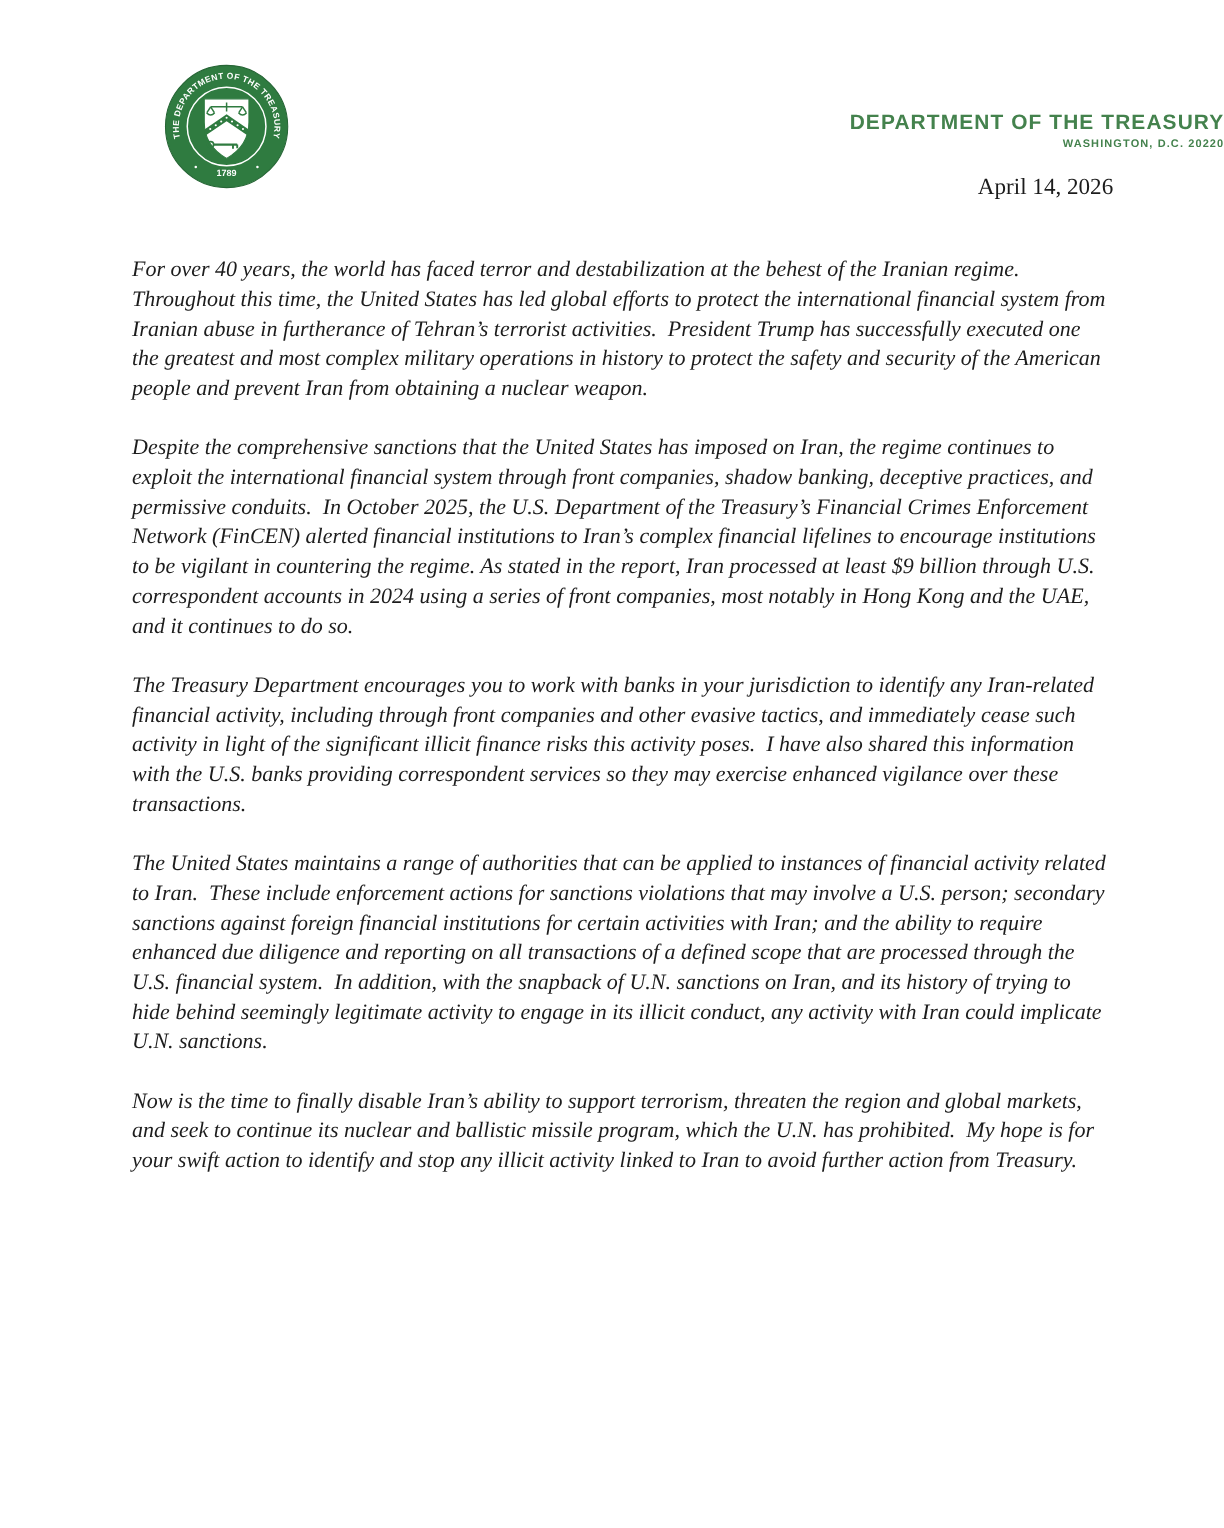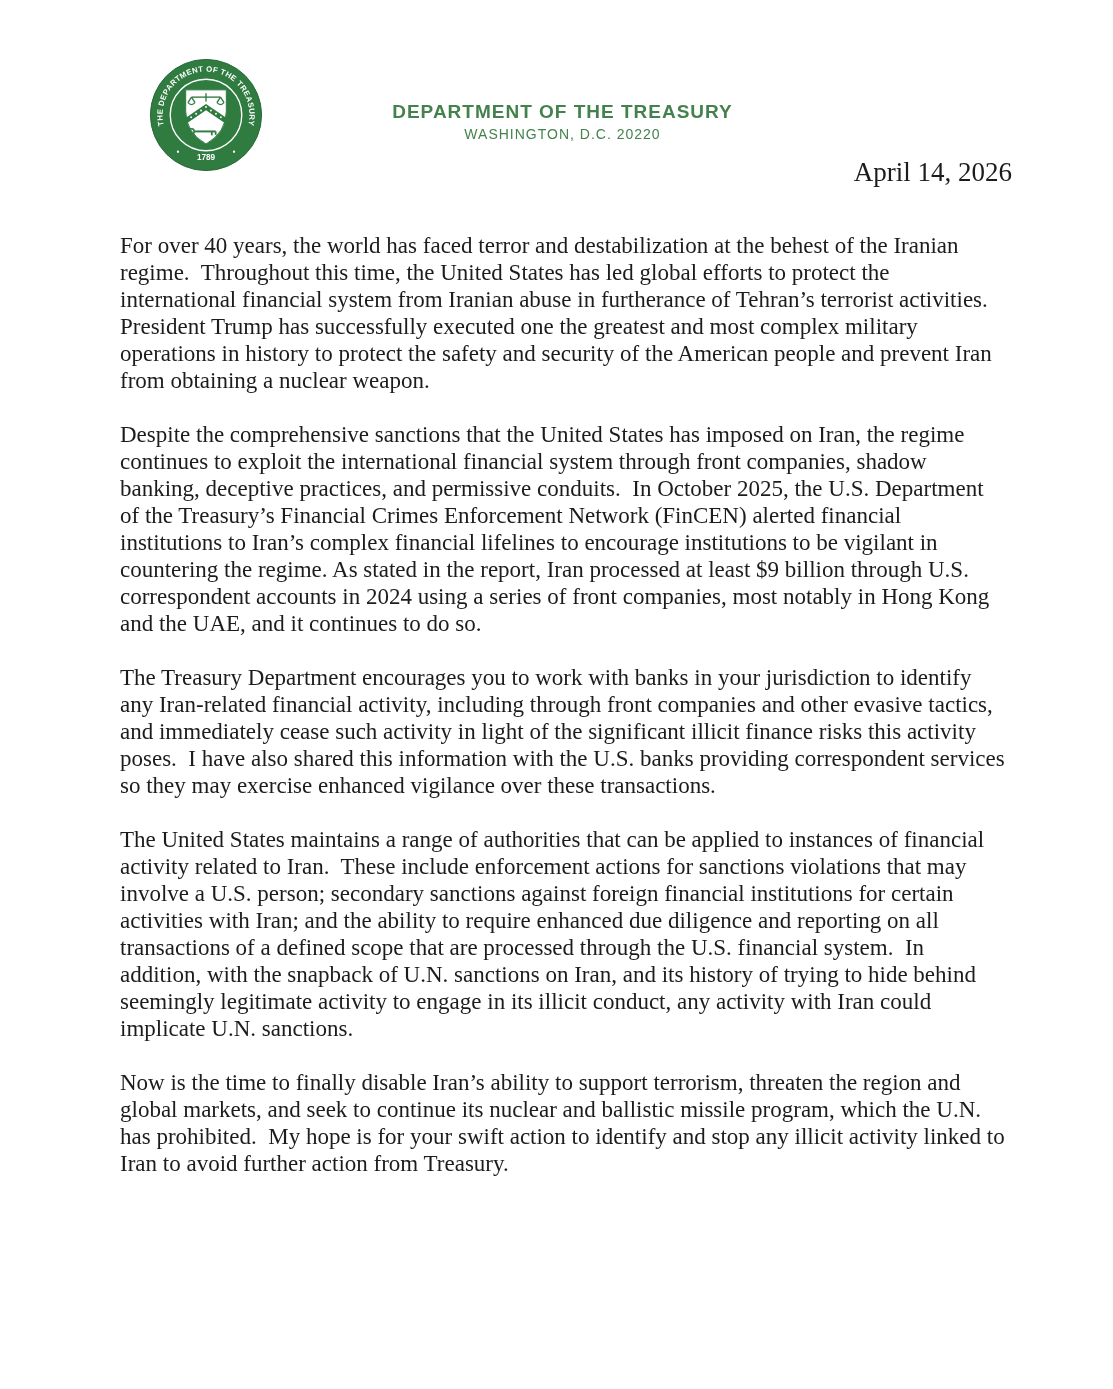--- a/index.html
+++ b/index.html
@@ -10,37 +10,37 @@
     background: #ffffff;
     font-family: "Liberation Serif", serif;
     color: #1c1c1c;
     overflow: hidden;
   }
   .header { position: absolute; top: 57px; left: 0; right: 0; height: 130px; }
   .seal-wrap { position: absolute; left: 148px; top: 0; width: 116px; height: 116px; }
   .seal-wrap svg { width: 100%; height: 100%; display: block; }
   .agency-block {
     position: absolute; left: 12px; right: 0; top: 45px;
-    text-align: center;
+    text-align: right;
     font-family: "Liberation Sans", sans-serif;
     color: #44824d;
   }
   .agency-name {
     font-size: 19px; font-weight: bold; letter-spacing: 1px; line-height: 1.1;
   }
   .agency-address {
-    font-size: 14px; font-weight: normal; letter-spacing: 1px; margin-top: 3px;
+    font-size: 10px; font-weight: bold; letter-spacing: 1px; margin-top: 3px;
   }
   .letter-date {
     position: absolute; top: 100px; right: 101px;
-    font-size: 27px; color: #1c1c1c;
+    font-size: 21px; color: #1c1c1c;
   }
   .letter-body {
     position: absolute; top: 232px; left: 120px; width: 886px;
-    font-size: 23px; line-height: 27px;
+    font-size: 20px; line-height: 27px; font-style: italic;
   }
   .letter-body p {
     margin: 0 0 27px 0;
     white-space: pre-wrap;
     text-align: left;
   }
   .seal-ring-text { font-family: "Liberation Sans", sans-serif; font-weight: bold; }
 </style>
 </head>
 <body>

